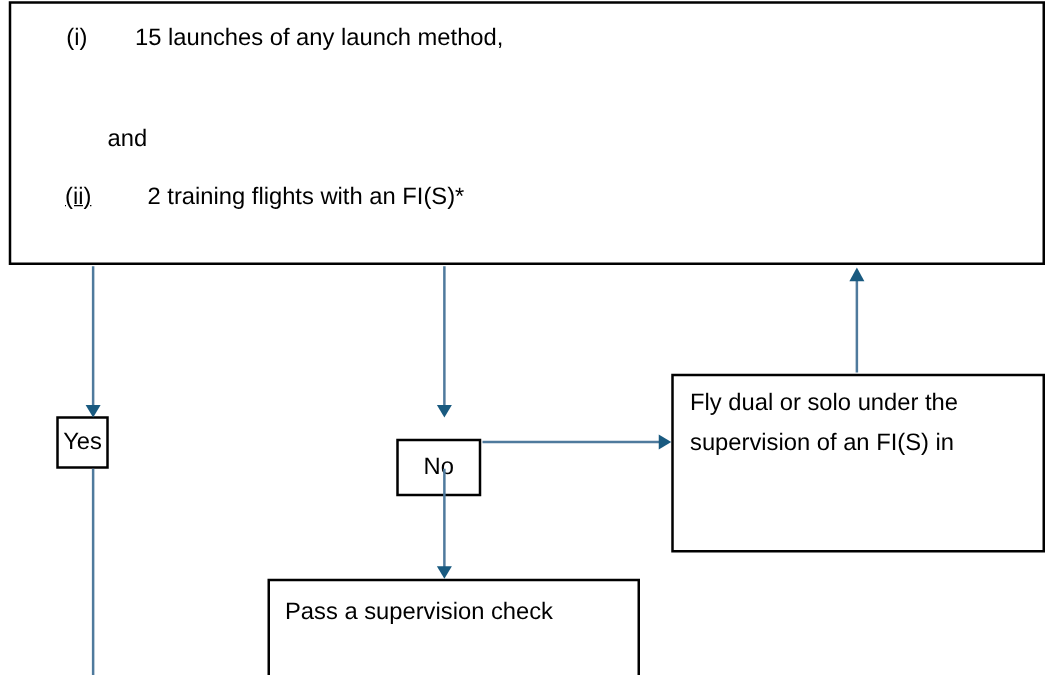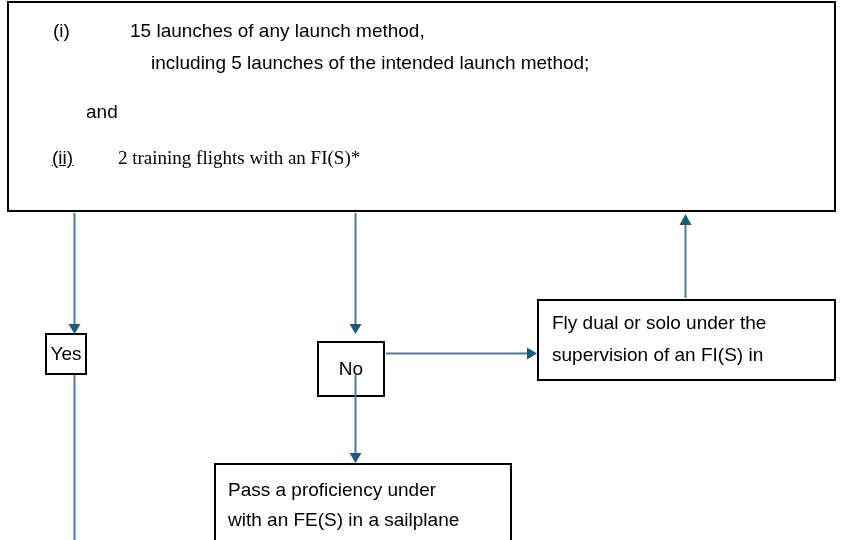--- a/index.html
+++ b/index.html
@@ -21,23 +21,23 @@
   }
   .abs { position: absolute; line-height: 24px; white-space: nowrap; }
   .underline { }
   .center-label {
     display: flex;
     align-items: center;
     justify-content: center;
   }
   #condition-box { left: 7px; top: 1px; width: 829px; height: 211px; }
   #yes-box  { left: 45px;  top: 333px; width: 42px;  height: 42px; }
-  #no-box   { left: 317px; top: 341px; width: 68px;  height: 56px; }
+  #no-box   { left: 317px; top: 351px; width: 68px;  height: 46px; }
   #regain-box {
-    left: 537px; top: 299px; width: 299px; height: 82px;
+    left: 537px; top: 299px; width: 299px; height: 143px;
     padding: 6px 0 0 13px; line-height: 32px;
   }
   #check-box {
     left: 214px; top: 463px; width: 298px; height: 90px;
     padding: 10px 0 0 12px; line-height: 30px;
   }
   #regain-box span, #check-box span { display: block; white-space: nowrap; }
   #arrow-layer {
     position: absolute; left: 0; top: 0;
     pointer-events: none;
@@ -45,43 +45,41 @@
   .stem { stroke: #4f7a9d; stroke-width: 2; fill: none; }
   .head { fill: #195a80; stroke: none; }
 </style>
 </head>
 <body>
 
 <div id="canvas">
 
   <div class="box" id="condition-box">
     <span class="abs" style="left:44px; top:16px;">(i)</span>
-    <span class="abs" style="left:121px; top:16px;">15 launches of any launch method,</span>
-    <span class="abs" style="left:142px; top:48px;">including 5 launches of the intended launch method;</span>
+    <span class="abs" style="left:99px; top:16px;">15 launches of any launch method,</span>
     <span class="abs underline" style="left:77px; top:97px;">and</span>
     <span class="abs" style="left:43px; top:143px;text-decoration:underline;">(ii)</span>
-    <span class="abs" style="left:109px; top:143px;font-family:Liberation Serif, serif;">2 training flights with an FI(S)*</span>
+    <span class="abs" style="left:109px; top:143px;">2 training flights with an FI(S)*</span>
   </div>
 
   <div class="box center-label" id="yes-box">
     <span>Yes</span>
   </div>
 
   <div class="box center-label" id="no-box">
     <span>No</span>
   </div>
 
   <div class="box" id="regain-box">
     <span>Fly dual or solo under the</span>
     <span>supervision of an FI(S) in</span>
   </div>
 
   <div class="box" id="check-box">
-    <span>Pass a proficiency under</span>
-    <span>with an FE(S) in a sailplane</span>
+    <span>Pass a supervision check</span>
   </div>
 
   <svg id="arrow-layer" width="841" height="540" viewBox="0 0 841 540">
 
     <g>
       <line class="stem" x1="74.5" y1="213" x2="74.5" y2="325"></line>
       <path class="head" d="M 68.5 324 L 80.5 324 L 74.5 334 Z"></path>
     </g>
 
     <g>

